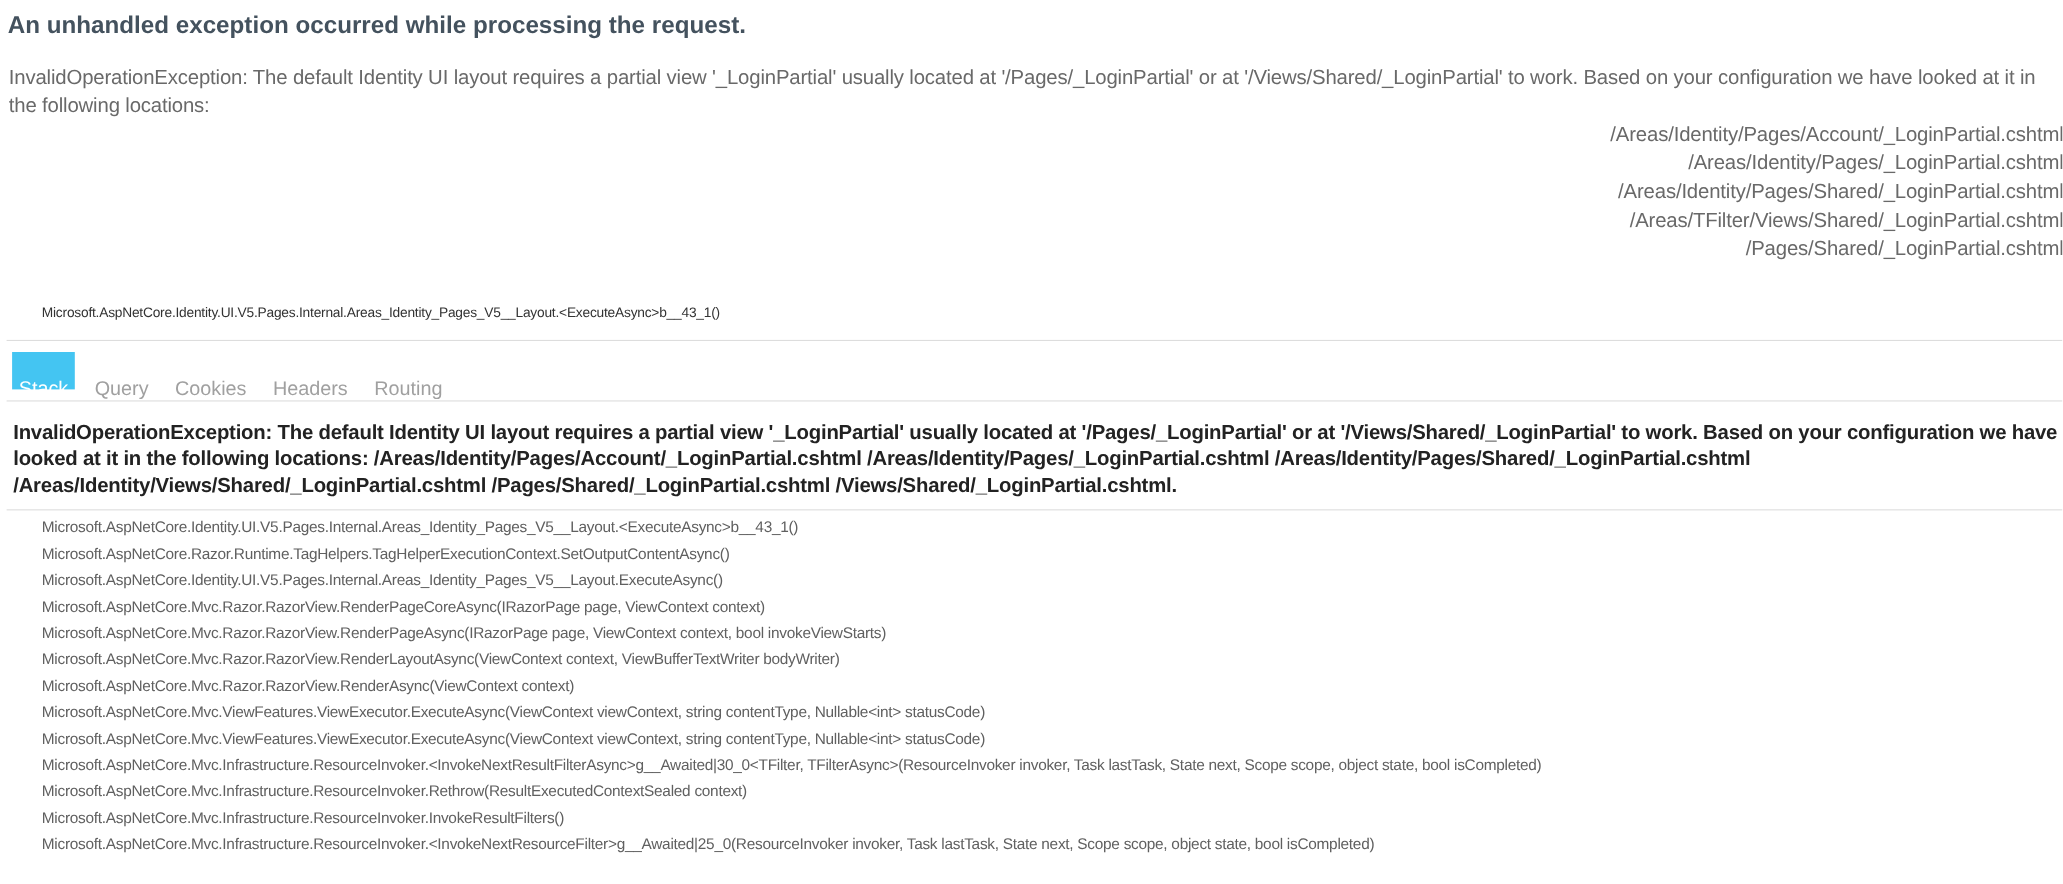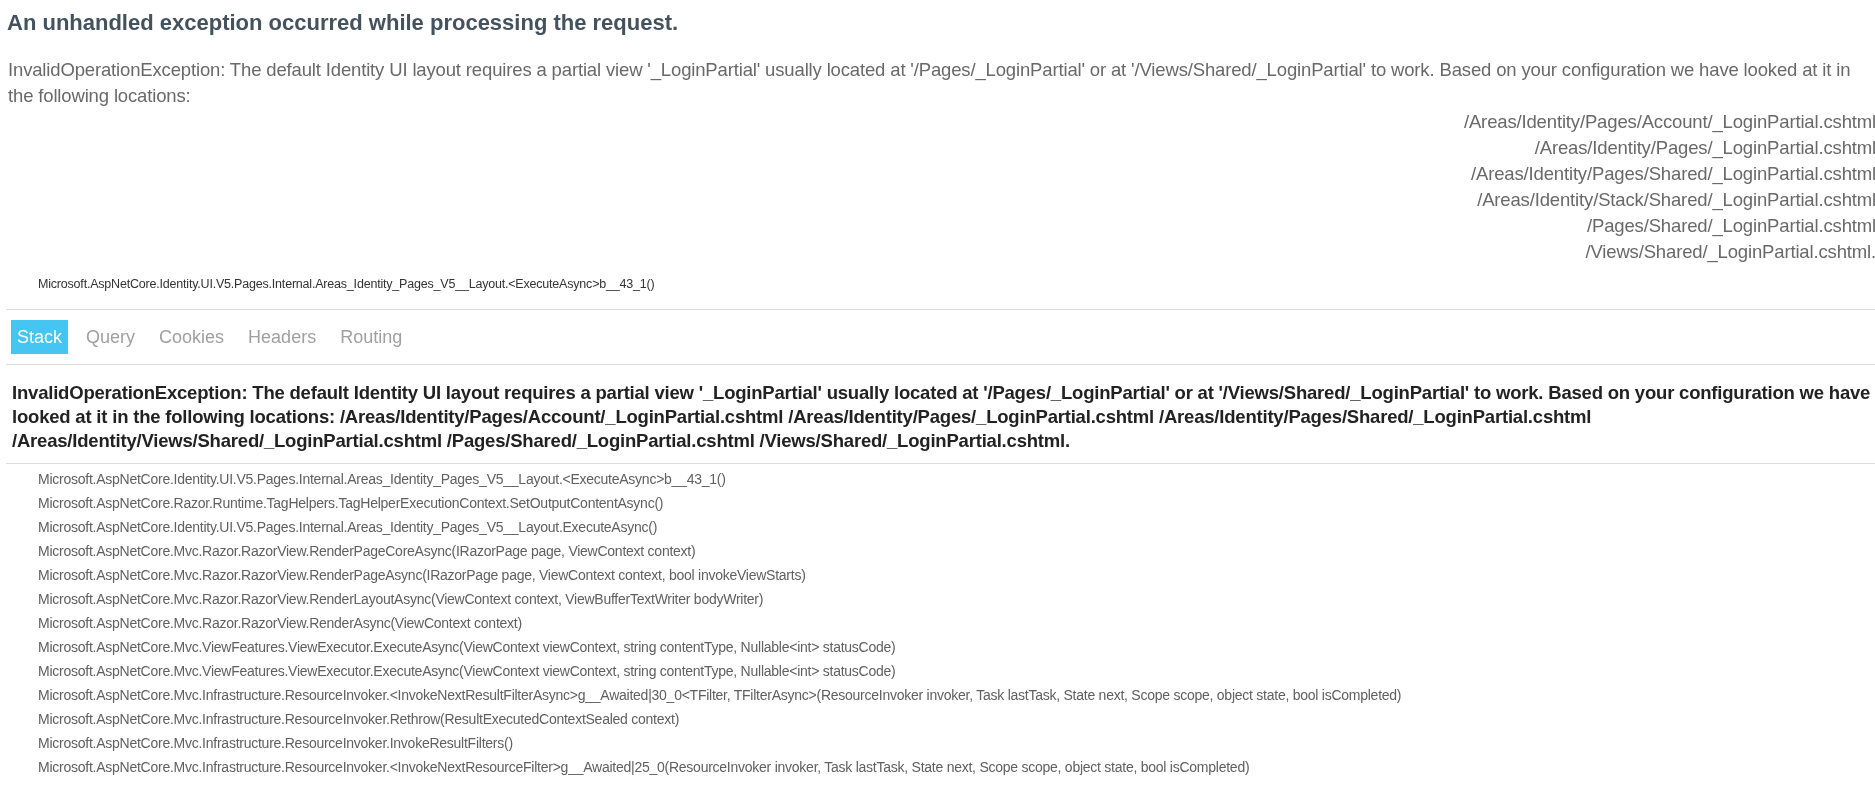--- a/index.html
+++ b/index.html
@@ -66,21 +66,21 @@
     .tabs {
       position: absolute;
       left: 11px;
       top: 320px;
       display: flex;
       height: 34px;
     }
     .tab {
       font-size: 18px;
       line-height: 34px;
-      padding: 0 6px;
+      padding: 16px 6px;
       margin-right: 12px;
       color: #a0a0a0;
       cursor: pointer;
       white-space: nowrap;
     }
     .tab.selected {
       background: #44c5f2;
       color: #ffffff;
     }
     .exception-heading {
@@ -115,23 +115,22 @@
 </head>
 <body>
 
 <h1 class="page-title">An unhandled exception occurred while processing the request.</h1>
 
 <div class="titleerror">
   <span>InvalidOperationException: The default Identity UI layout requires a partial view '_LoginPartial' usually located at '/Pages/_LoginPartial' or at '/Views/Shared/_LoginPartial' to work. Based on your configuration we have looked at it in the following locations:</span>
   <span class="loc">/Areas/Identity/Pages/Account/_LoginPartial.cshtml</span>
   <span class="loc">/Areas/Identity/Pages/_LoginPartial.cshtml</span>
   <span class="loc">/Areas/Identity/Pages/Shared/_LoginPartial.cshtml</span>
-  <span class="loc">/Areas/Identity/Stack/Shared/_LoginPartial.cshtml</span>
+  <span class="loc">/Areas/TFilter/Views/Shared/_LoginPartial.cshtml</span>
   <span class="loc">/Pages/Shared/_LoginPartial.cshtml</span>
-  <span class="loc">/Views/Shared/_LoginPartial.cshtml.</span>
 </div>
 
 <div class="summary-frame">Microsoft.AspNetCore.Identity.UI.V5.Pages.Internal.Areas_Identity_Pages_V5__Layout.&lt;ExecuteAsync&gt;b__43_1()</div>
 
 <div class="hr hr-1"></div>
 
 <div class="tabs">
   <div class="tab selected">Stack</div>
   <div class="tab">Query</div>
   <div class="tab">Cookies</div>

